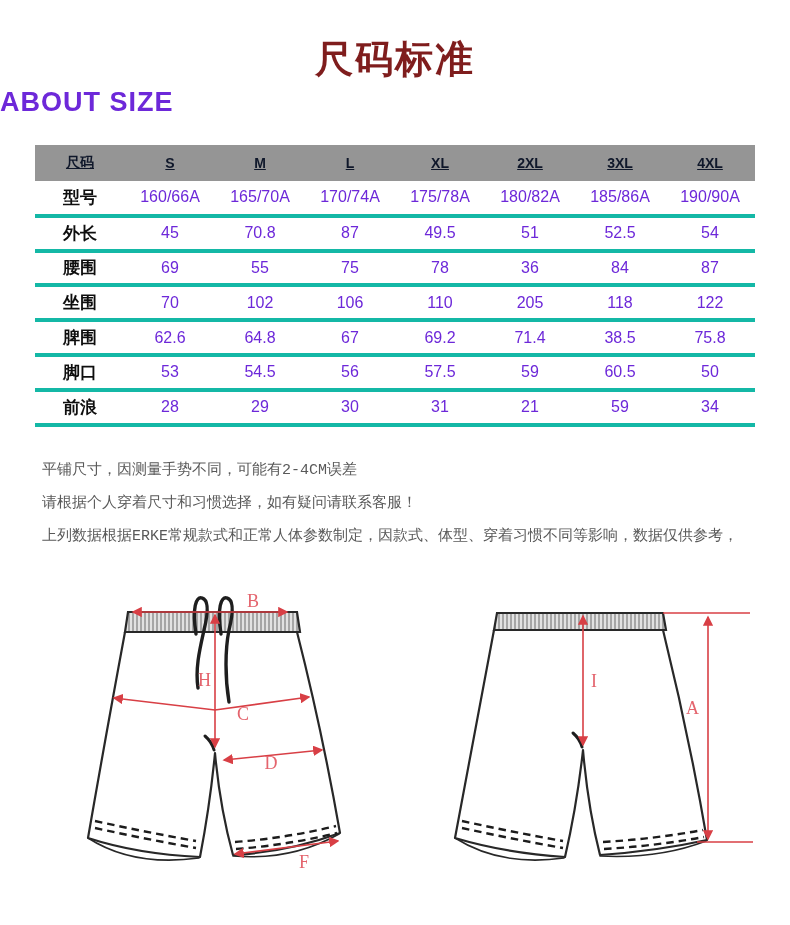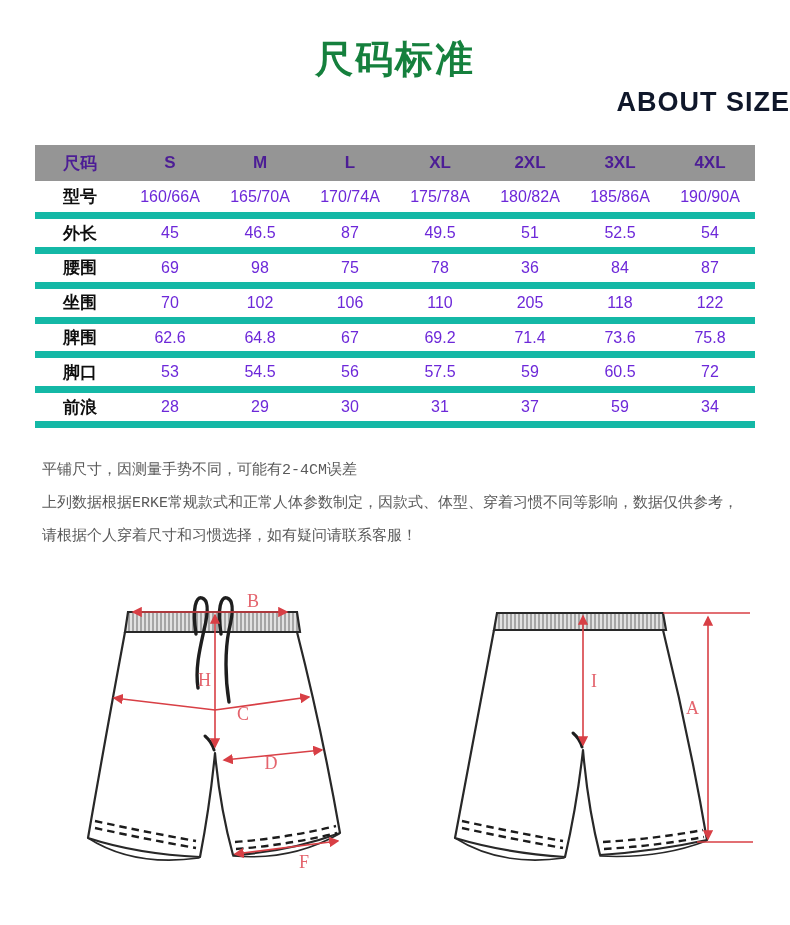--- a/index.html
+++ b/index.html
@@ -2,34 +2,34 @@
 <html><head>
 <meta charset="utf-8">
 <style>
   html,body{margin:0;padding:0;background:#fff;}
   .page{
     position:relative;width:790px;height:925px;background:#ffffff;
     font-family:"Liberation Sans","DejaVu Sans",sans-serif;overflow:hidden;
   }
   .title{
     position:absolute;top:34px;left:0;width:790px;text-align:center;
-    font-size:38px;font-weight:bold;color:#15803d;letter-spacing:2px;
+    font-size:38px;font-weight:bold;color:#7f1d1d;letter-spacing:2px;
   }
   .subtitle{
-    position:absolute;top:87px;left:0;width:790px;text-align:right;
-    font-size:27px;font-weight:bold;color:#0f172a;letter-spacing:1px;
+    position:absolute;top:87px;left:0;width:790px;text-align:left;
+    font-size:27px;font-weight:bold;color:#6d28d9;letter-spacing:1px;
   }
   table.size-table{
     position:absolute;left:35px;top:145px;width:720px;
     border-collapse:collapse;table-layout:fixed;
   }
   .size-table th,.size-table td{text-align:center;vertical-align:middle;padding:0;}
   .size-table thead tr{height:36px;background:#959595;}
-  .size-table thead th{font-size:17px;font-weight:bold;color:#4c1d95;}
-  .size-table tbody tr{height:34.8px;border-bottom:7px solid #14b8a6;}
+  .size-table thead th{font-size:14px;font-weight:bold;color:#0f172a;text-decoration:underline;}
+  .size-table tbody tr{height:34.8px;border-bottom:4px solid #14b8a6;}
   .size-table tbody th{font-size:17px;font-weight:bold;color:#0e0e0e;}
   .size-table tbody td{font-size:16px;color:#6d28d9;}
   .notes{
     position:absolute;left:38px;top:452px;width:720px;
     font-size:15px;line-height:29px;color:#595959;
   }
   .notes p{margin:4px;padding:0;font-family:Liberation Mono, monospace;}
   .diagram{position:absolute;top:590px;}
   .diagram.front{left:75px;}
   .diagram.back{left:445px;}
@@ -72,31 +72,31 @@
           <td>165/70A</td>
           <td>170/74A</td>
           <td>175/78A</td>
           <td>180/82A</td>
           <td>185/86A</td>
           <td>190/90A</td>
         </tr>
         <tr>
           <th>外长</th>
           <td>45</td>
-          <td>46.5</td>
+          <td>70.8</td>
           <td>87</td>
           <td>49.5</td>
           <td>51</td>
           <td>52.5</td>
           <td>54</td>
         </tr>
         <tr>
           <th>腰围</th>
           <td>69</td>
-          <td>98</td>
+          <td>55</td>
           <td>75</td>
           <td>78</td>
           <td>36</td>
           <td>84</td>
           <td>87</td>
         </tr>
         <tr>
           <th>坐围</th>
           <td>70</td>
           <td>102</td>
@@ -106,50 +106,50 @@
           <td>118</td>
           <td>122</td>
         </tr>
         <tr>
           <th>脾围</th>
           <td>62.6</td>
           <td>64.8</td>
           <td>67</td>
           <td>69.2</td>
           <td>71.4</td>
-          <td>73.6</td>
+          <td>38.5</td>
           <td>75.8</td>
         </tr>
         <tr>
           <th>脚口</th>
           <td>53</td>
           <td>54.5</td>
           <td>56</td>
           <td>57.5</td>
           <td>59</td>
           <td>60.5</td>
-          <td>72</td>
+          <td>50</td>
         </tr>
         <tr>
           <th>前浪</th>
           <td>28</td>
           <td>29</td>
           <td>30</td>
           <td>31</td>
-          <td>37</td>
+          <td>21</td>
           <td>59</td>
           <td>34</td>
         </tr>
       </tbody>
   </table>
 
   <div class="notes">
       <p>平铺尺寸，因测量手势不同，可能有2-4CM误差</p>
+      <p>请根据个人穿着尺寸和习惯选择，如有疑问请联系客服！</p>
       <p>上列数据根据ERKE常规款式和正常人体参数制定，因款式、体型、穿着习惯不同等影响，数据仅供参考，</p>
-      <p>请根据个人穿着尺寸和习惯选择，如有疑问请联系客服！</p>
     </div>
 
   <svg class="diagram front" width="300" height="300" viewBox="0 0 300 300">
     <defs>
       <pattern id="ribs1" width="4" height="30" patternUnits="userSpaceOnUse">
         <rect width="4" height="30" fill="#e2e2e2"></rect>
         <rect x="1.3" width="1.4" height="30" fill="#8d8d8d"></rect>
       </pattern>
       <marker id="arrF" viewBox="0 0 10 10" refX="8.5" refY="5" markerWidth="6.5" markerHeight="6.5" orient="auto-start-reverse">
         <path d="M0,0 L10,5 L0,10 z" fill="#d83f45"></path>

